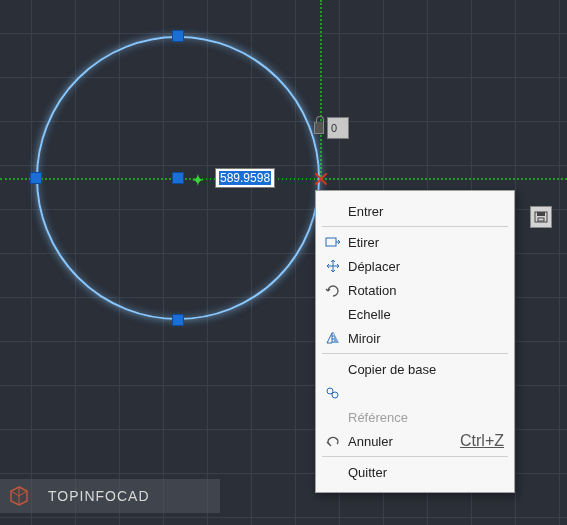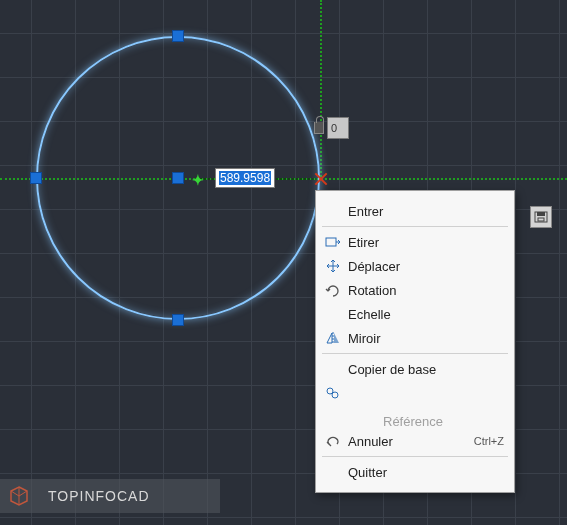--- a/index.html
+++ b/index.html
@@ -176,31 +176,31 @@
     padding: 8px 0;
   }
   .ctx .item {
     display: flex;
     align-items: center;
     height: 24px;
     padding: 0 10px 0 6px;
     color: #222;
     cursor: default;
   }
-  .ctx .item.disabled { color: #a0a0a0; flex-direction: column; }
+  .ctx .item.disabled { color: #a0a0a0; }
   .ctx .item .ic {
     width: 22px;
     height: 18px;
     display: flex;
     align-items: center;
     justify-content: center;
     margin-right: 4px;
   }
   .ctx .item .lbl { flex: 1; }
-  .ctx .item .shortcut { color: #555; font-size: 11px; }
+  .ctx .item .shortcut { color: #555; font-size: 16px; text-decoration: underline; }
   .ctx .item .sub { color: #555; font-size: 11px; }
   .ctx .sep {
     height: 1px;
     background: #d0d0d0;
     margin: 3px 6px;
   }
   
   .watermark {
     position: absolute;
     left: 0;

